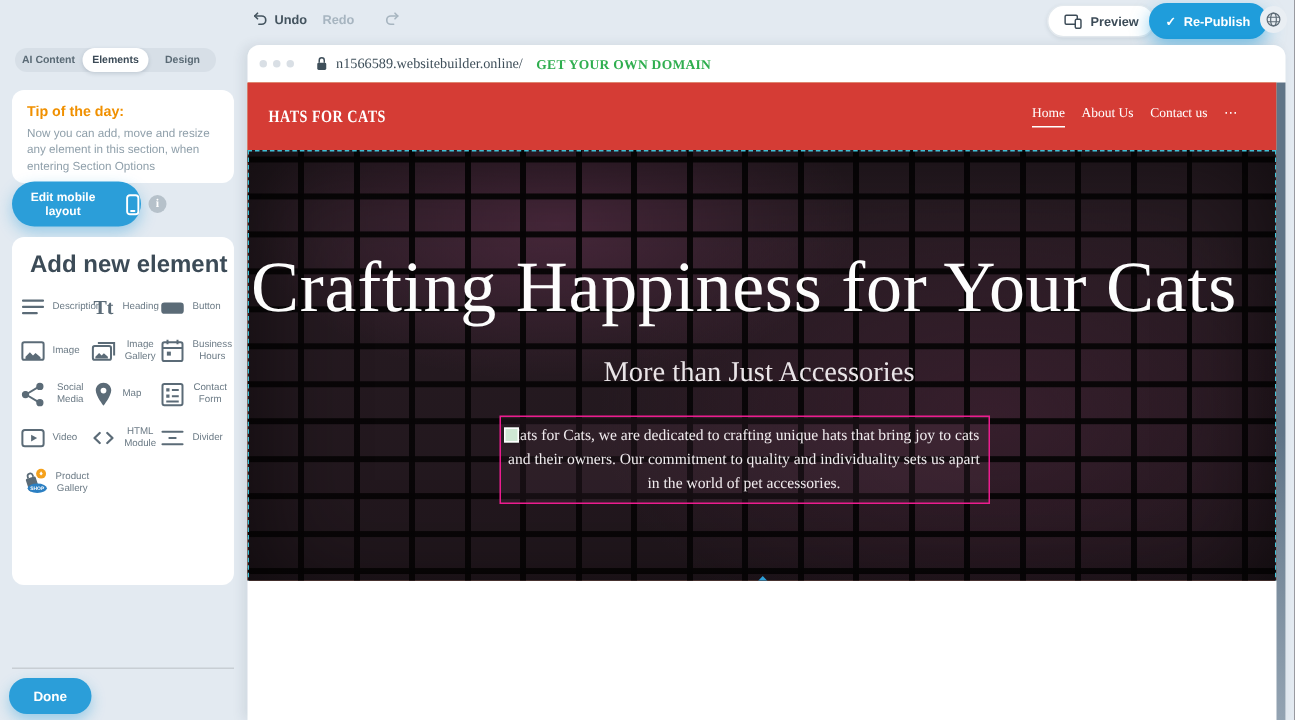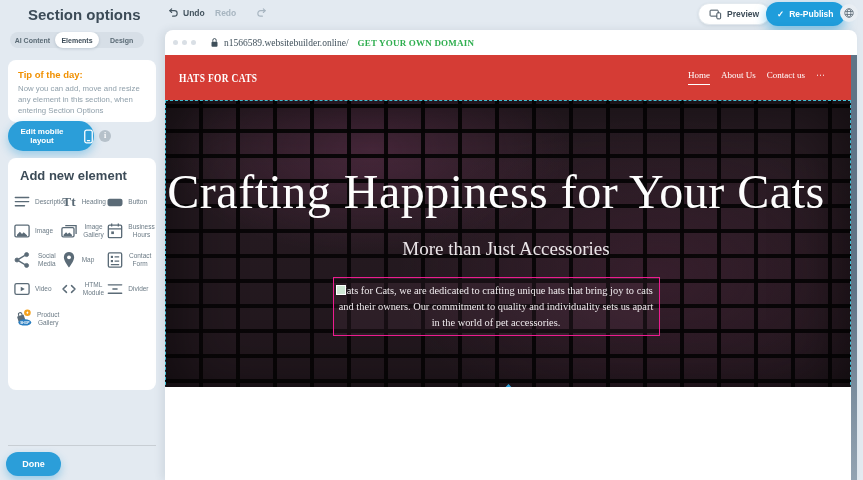--- a/index.html
+++ b/index.html
@@ -34,21 +34,21 @@
   .tip-title { font-size:9.5px; font-weight:bold; color:#f09000; }
   .tip-body { margin-top:4px; font-size:7.8px; line-height:1.4; color:#90a0ab; }
 
   .mobile-btn { position:absolute; left:8px; top:121px; width:86px; height:30px; border:none; border-radius:16px; background:#2b9ed9;
                 color:#fff; font-size:8px; font-weight:bold; display:flex; align-items:center; justify-content:center; gap:7px;
                 box-shadow:0 4px 10px rgba(43,158,217,.4); cursor:pointer; font-family:inherit;text-align:center; }
   .info-btn { position:absolute; left:99px; top:130px; width:12px; height:12px; border-radius:50%; border:none; background:#b6c1ca;
               color:#fff; font-size:8px; font-weight:bold; line-height:12px; text-align:center; cursor:pointer; font-family:"Liberation Serif", serif; }
 
   .elements-card { position:absolute; left:8px; top:158px; width:148px; height:232px; background:#fff; border-radius:8px; overflow:hidden; }
-  .elements-title { margin:10px 0 9px 12px; font-size:13px; font-weight:bold; color:#3c4b57; }
+  .elements-title { margin:10px 0 9px 12px; font-size:16px; font-weight:bold; color:#3c4b57; }
   .el-grid { display:flex; flex-wrap:wrap; padding:0 4px; }
   .el-item { width:33.33%; display:flex; flex-direction:row; align-items:center; gap:3px; margin-bottom:9px; background:none; border:none; cursor:pointer; font-family:inherit; }
   .el-item .lbl { font-size:6.5px; line-height:1.3; color:#6b7a85; text-align:center; max-width:42px; }
 
   .panel-divider { position:absolute; left:8px; top:445px; width:148px; height:1px; background:#c8ced4; }
   .done-btn { position:absolute; left:6px; top:452px; width:55px; height:24px; border:none; border-radius:13px; background:#2b9ed9;
               color:#fff; font-size:9px; font-weight:bold; box-shadow:0 4px 9px rgba(43,158,217,.4); cursor:pointer; font-family:inherit; }
 
   
   .preview { position:absolute; left:165px; top:30px; width:692px; height:450px; background:#fff; border-radius:8px 8px 0 0;
@@ -112,21 +112,20 @@
   .s2-crack2 { position:absolute; left:268px; top:30px; width:115px; height:1.5px; background:rgba(115,92,72,.5); transform:rotate(30deg); }
 
   svg { display:block; }
 </style>
 </head>
 <body>
 
 <div class="stage">
 
   <div class="topbar">
-    <div class="page-title">Section options</div>
 
     <button class="undo-btn">
       <span>
         <svg width="11" height="11" viewBox="0 0 24 24" fill="none" stroke="#44545f" stroke-width="2.4" stroke-linecap="round" stroke-linejoin="round">
           <path d="M8 4L4 8l4 4"></path>
             <path d="M4 8h10a6 6 0 0 1 0 12h-4"></path>
         </svg>
       </span>
       <span>Undo</span>
     </button>

